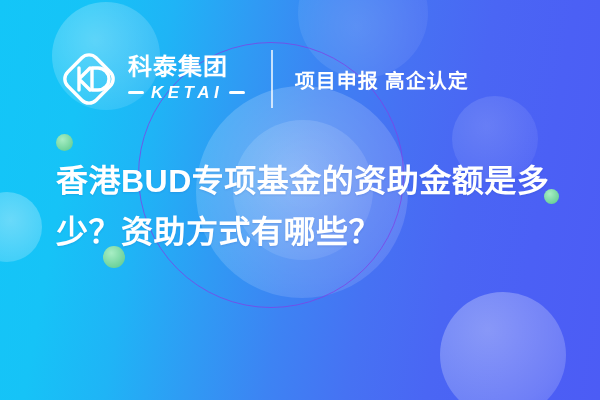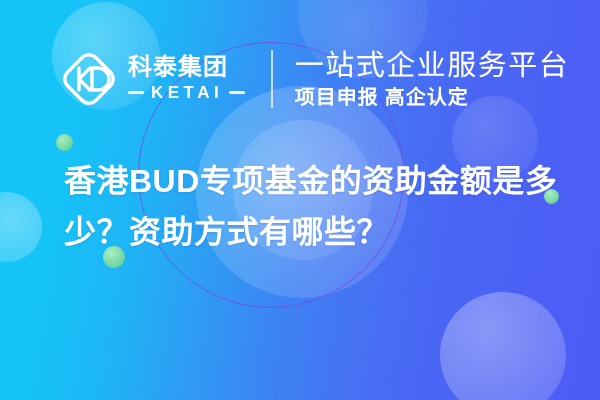--- a/index.html
+++ b/index.html
@@ -138,20 +138,21 @@
     height: 3px;
     background: #ffffff;
     border-radius: 2px;
   }
   .logo-en {
     font-size: 17px;
     font-weight: 700;
     color: #ffffff;
     letter-spacing: 4.5px;
     margin: 0 6px 0 7px;
+    font-style: italic;
   }
 
   .divider {
     width: 1.5px;
     height: 58px;
     background: rgba(255,255,255,.72);
     margin: 0 22px 0 26px;
     flex: 0 0 1.5px;
   }
 
@@ -171,21 +172,21 @@
     color: #ffffff;
     letter-spacing: 1px;
     line-height: 1.15;
     white-space: nowrap;
     font-family: "Liberation Serif", "DejaVu Serif", serif;
   }
 
   
   .title {
     position: absolute;
-    left: 64px; top: 156px;
+    left: 56px; top: 156px;
     width: 510px;
     font-size: 32px;
     font-weight: 700;
     color: #ffffff;
     line-height: 1.58;
     letter-spacing: 0.5px;
     text-shadow: 0 1px 2px rgba(20,60,160,.16);
   }
 </style>
 </head>
@@ -224,20 +225,19 @@
       <span class="logo-en-row">
         <span class="logo-rule"></span>
         <span class="logo-en">KETAI</span>
         <span class="logo-rule"></span>
       </span>
     </span>
 
     <span class="divider"></span>
 
     <span class="slogan">
-      <span class="slogan-main">一站式企业服务平台</span>
       <span class="slogan-sub">项目申报 高企认定</span>
     </span>
   </div>
 
   <div class="title">香港BUD专项基金的资助金额是多少？资助方式有哪些？</div>
 
 </div>
 
 </body></html>

